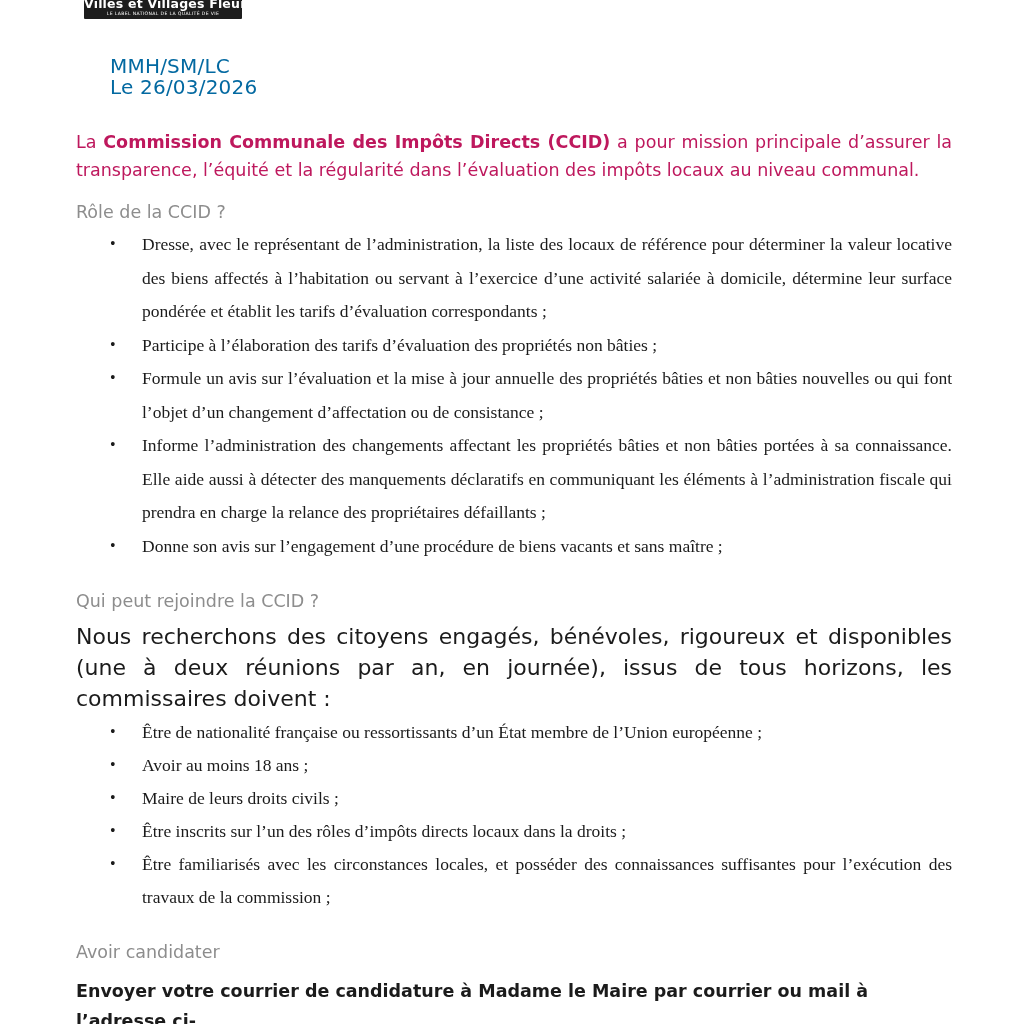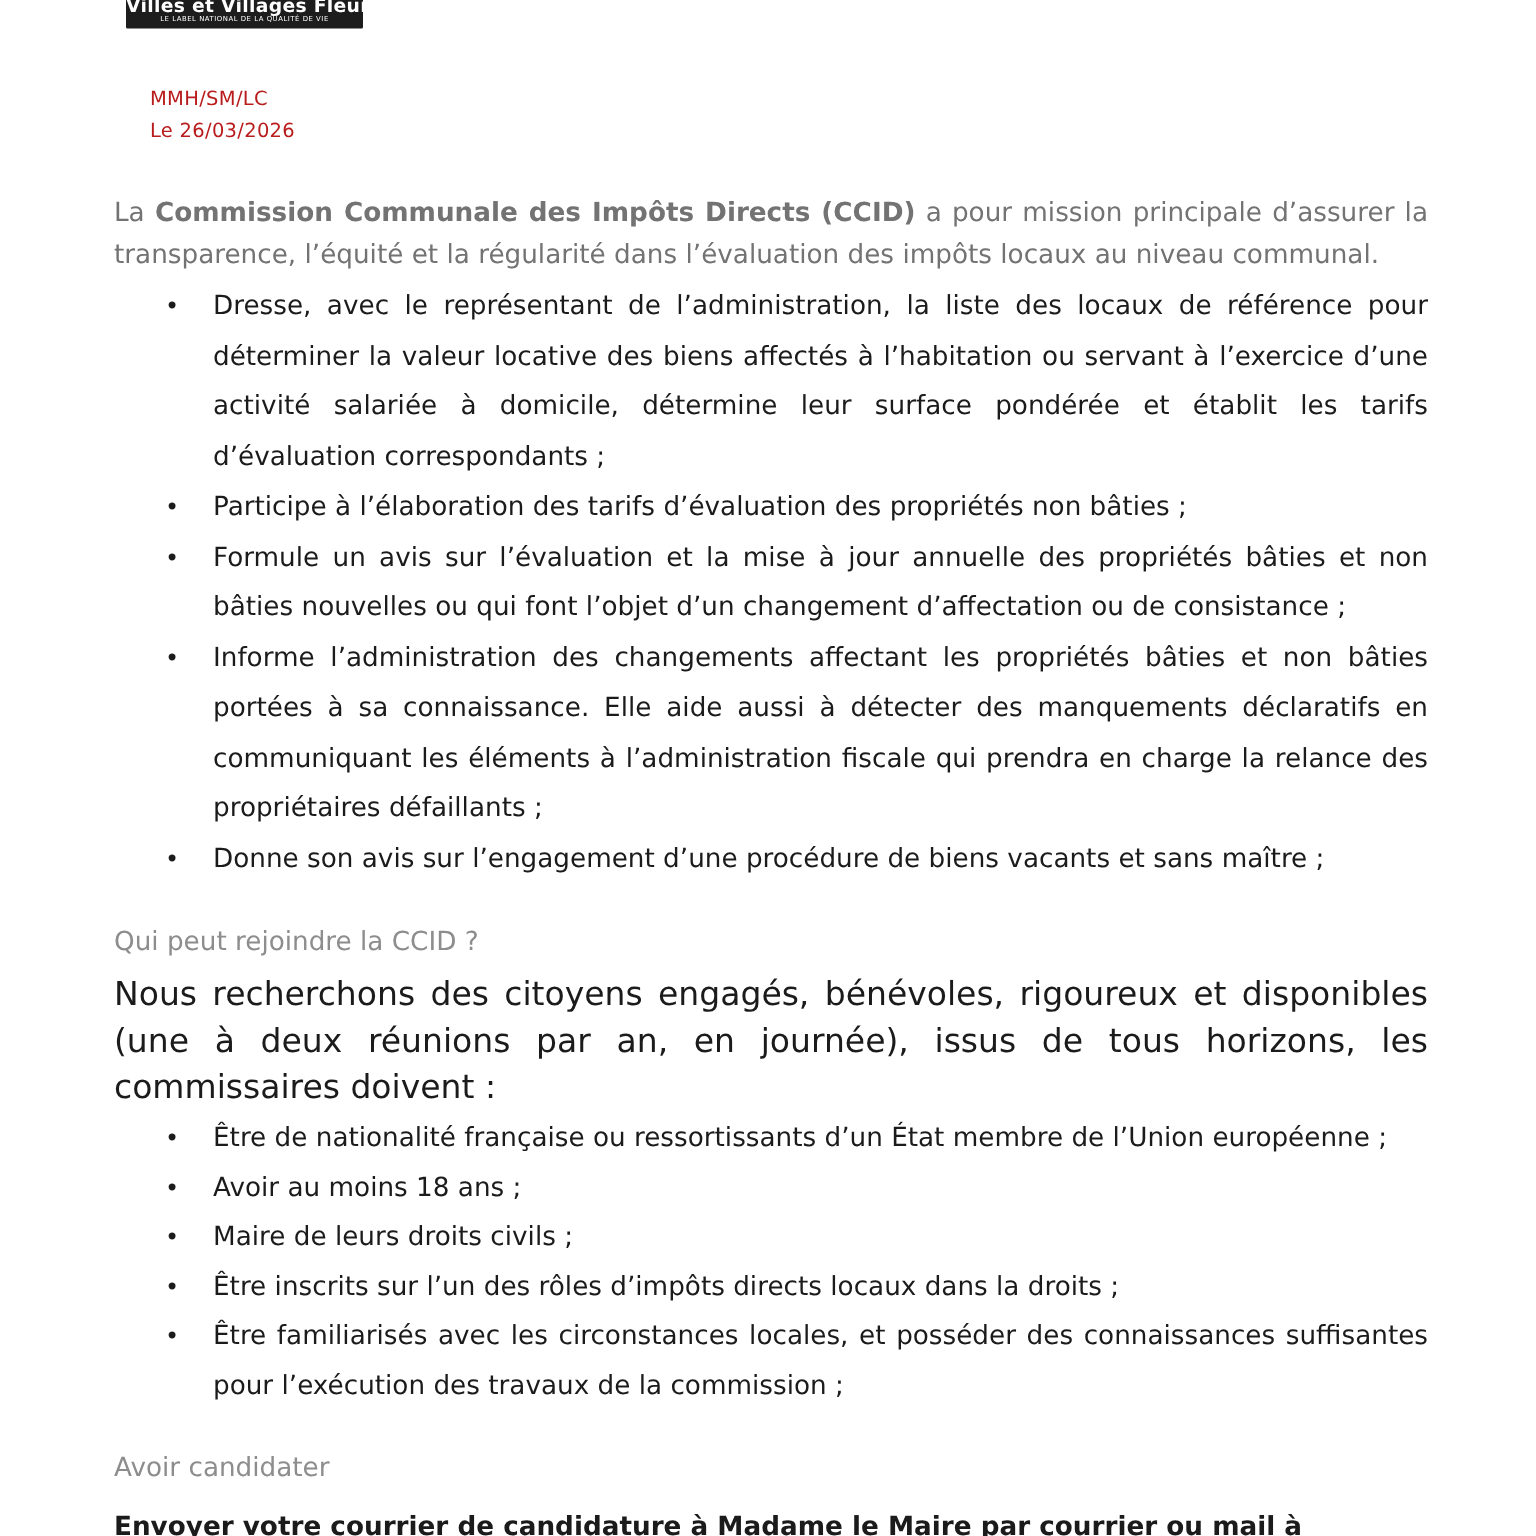--- a/index.html
+++ b/index.html
@@ -52,41 +52,41 @@
   .logo-band .l2 {
     font-size: 4.6px;
     letter-spacing: .35px;
     line-height: 6px;
     white-space: nowrap;
   }
 
   
   .refs {
     position: absolute;
-    left: 100px;
+    left: 110px;
     top: 56px;
-    font-size: 13px;
+    font-size: 20px;
     line-height: 21px;
-    color: #b91c1c;
+    color: #0369a1;
     letter-spacing: .2px;
   }
 
   
   .content {
     position: absolute;
     left: 76px;
     right: 72px;
     top: 128px;
   }
   p.para {
     margin: 0 0 4px 0;
     font-size: 17.5px;
     line-height: 28px;
     text-align: justify;
-    color: #737373;
+    color: #be185d;
   }
   p.para b { font-weight: 700; }
 
   .section-head {
     margin: 14px 0 2px 0;
     font-size: 17.5px;
     line-height: 28px;
     color: #8d8d8d;
   }
 
@@ -96,20 +96,21 @@
     list-style: none;
   }
   ul.bullets li {
     position: relative;
     font-size: 17.5px;
     line-height: 33.5px;
     text-align: justify;
     padding-left: 32px;
     margin-bottom: 0px;
     color: #1b1b1b;
+    font-family: Liberation Serif, serif;
   }
   ul.bullets li::before {
     content: "•";
     position: absolute;
     left: 0;
     top: -1px;
     font-size: 16px;
     color: #1b1b1b;
   }
   ul.bullets li.tight { line-height: 33px; }
@@ -145,20 +146,21 @@
 
   <div class="refs">
     <div>MMH/SM/LC</div>
     <div>Le 26/03/2026</div>
   </div>
 
   <div class="content">
 
     <p class="para"><span>La </span><b>Commission Communale des Impôts Directs (CCID)</b><span> a pour mission principale d’assurer la transparence, l’équité et la régularité dans l’évaluation des impôts locaux au niveau communal.</span></p>
 
+    <div class="section-head">Rôle de la CCID ?</div>
     <ul class="bullets">
       <li>Dresse, avec le représentant de l’administration, la liste des locaux de référence pour déterminer la valeur locative des biens affectés à l’habitation ou servant à l’exercice d’une activité salariée à domicile, détermine leur surface pondérée et établit les tarifs d’évaluation correspondants ;</li>
       <li>Participe à l’élaboration des tarifs d’évaluation des propriétés non bâties ;</li>
       <li>Formule un avis sur l’évaluation et la mise à jour annuelle des propriétés bâties et non bâties nouvelles ou qui font l’objet d’un changement d’affectation ou de consistance ;</li>
       <li>Informe l’administration des changements affectant les propriétés bâties et non bâties portées à sa connaissance. Elle aide aussi à détecter des manquements déclaratifs en communiquant les éléments à l’administration fiscale qui prendra en charge la relance des propriétaires défaillants ;</li>
       <li>Donne son avis sur l’engagement d’une procédure de biens vacants et sans maître ;</li>
     </ul>
 
     <div class="spacer-sm"></div>
 

